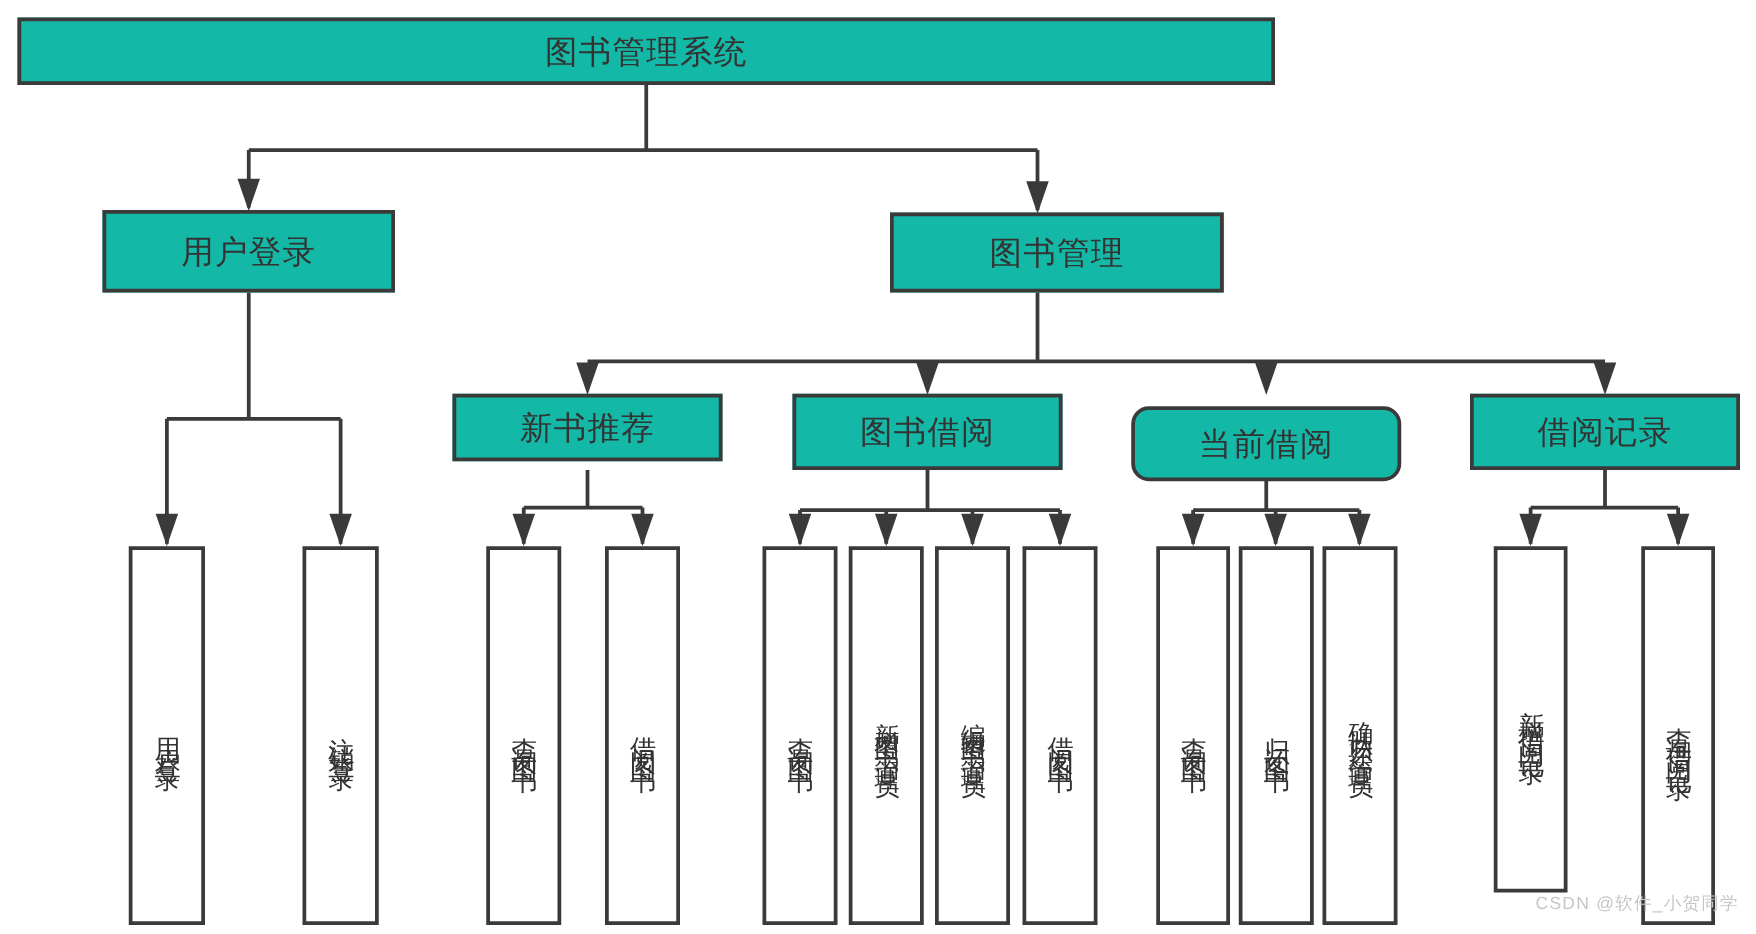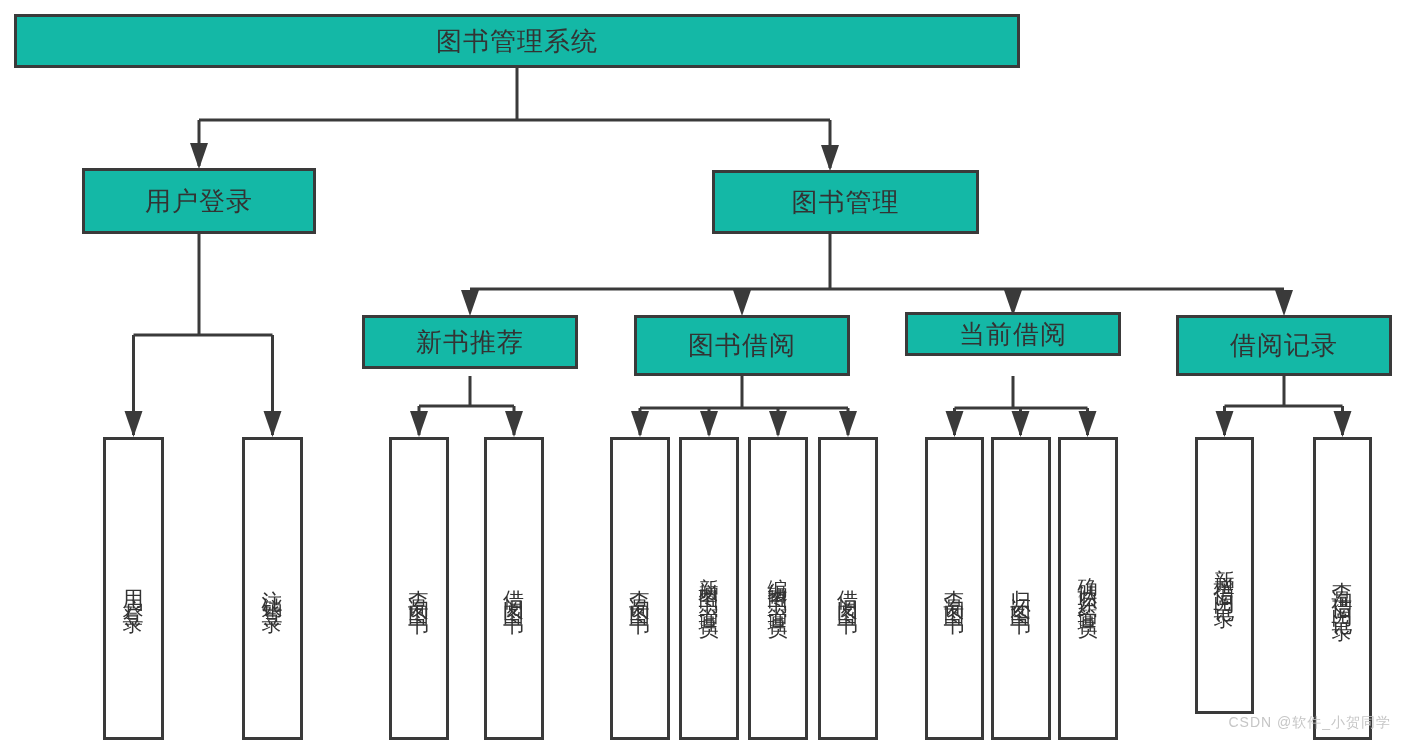--- a/index.html
+++ b/index.html
@@ -100,21 +100,21 @@
     </g>
   </svg>
 
   <div class="hbox" style="left:14px;top:14px;width:1006px;height:54px;">图书管理系统</div>
 
   <div class="hbox" style="left:82px;top:168px;width:234px;height:66px;">用户登录</div>
   <div class="hbox" style="left:712px;top:170px;width:267px;height:64px;">图书管理</div>
 
   <div class="hbox" style="left:362px;top:315px;width:216px;height:54px;">新书推荐</div>
   <div class="hbox" style="left:634px;top:315px;width:216px;height:61px;">图书借阅</div>
-  <div class="hbox" style="left:905px;top:312px;width:216px;height:44px;">当前借阅</div>
+  <div class="hbox" style="left:905px;top:325px;width:216px;height:60px;border-radius:14px;">当前借阅</div>
   <div class="hbox" style="left:1176px;top:315px;width:216px;height:61px;">借阅记录</div>
 
   <div class="leaf" style="left:103px;top:437px;width:61px;height:303px;">用户登录</div>
   <div class="leaf" style="left:242px;top:437px;width:61px;height:303px;">注销登录</div>
 
   <div class="leaf" style="left:389px;top:437px;width:60px;height:303px;">查询图书</div>
   <div class="leaf" style="left:484px;top:437px;width:60px;height:303px;">借阅图书</div>
 
   <div class="leaf" style="left:610px;top:437px;width:60px;height:303px;">查询图书</div>
   <div class="leaf" style="left:679px;top:437px;width:60px;height:303px;font-size:20px;letter-spacing:6px;">新增图书（管理员）</div>

